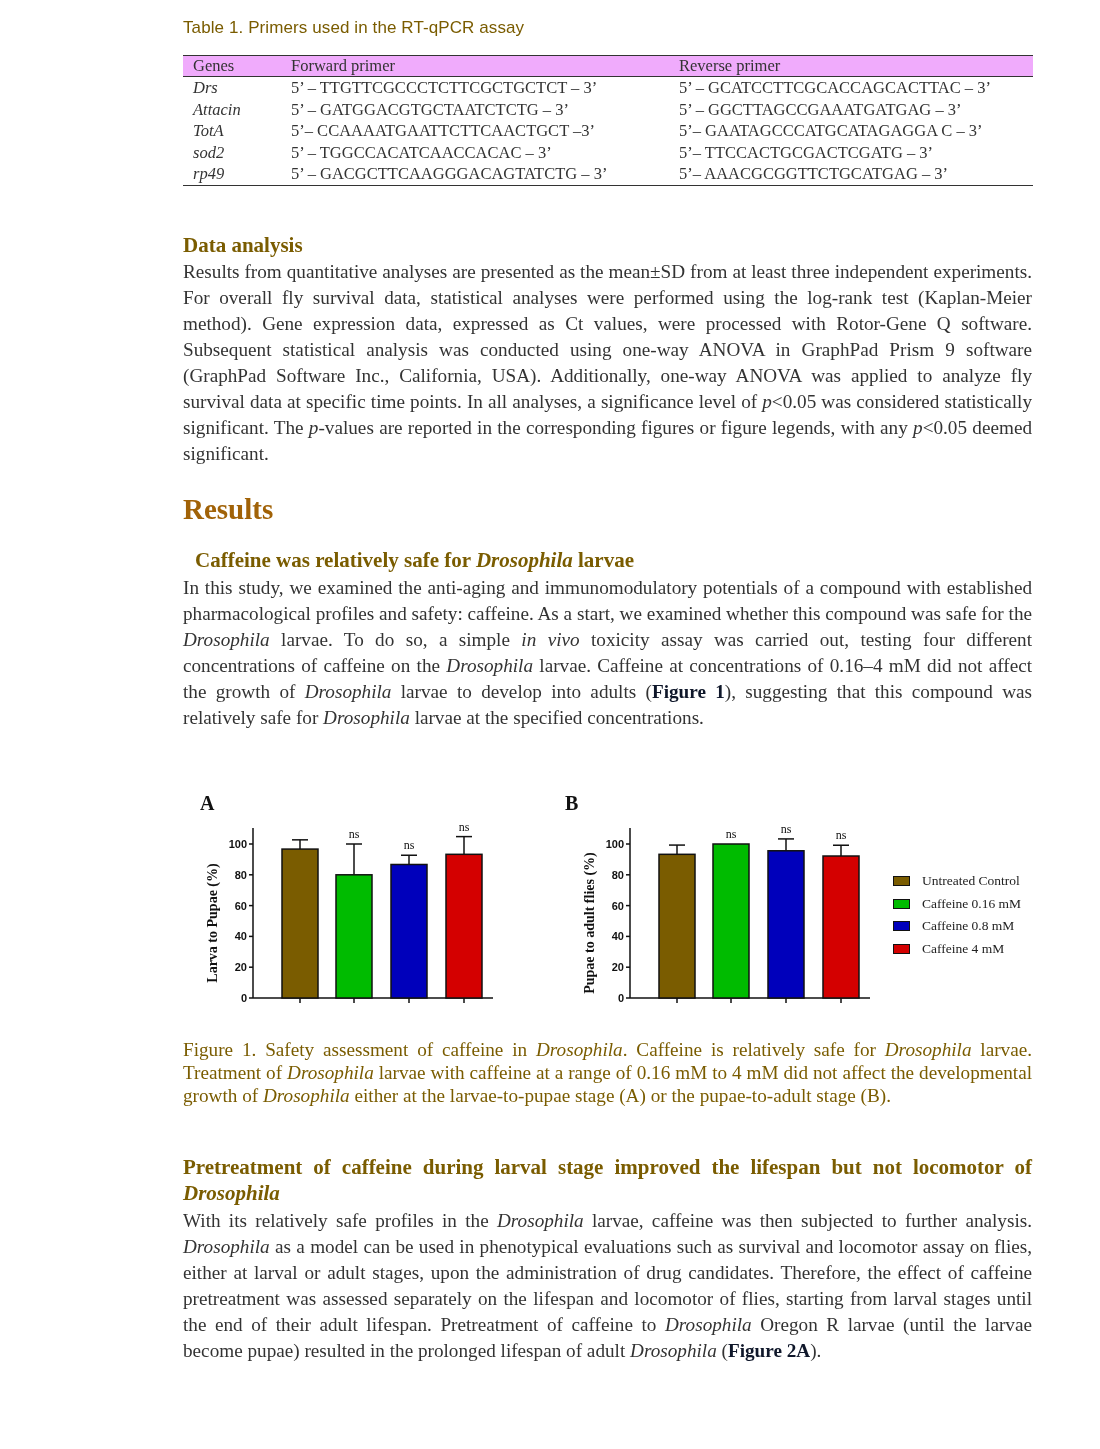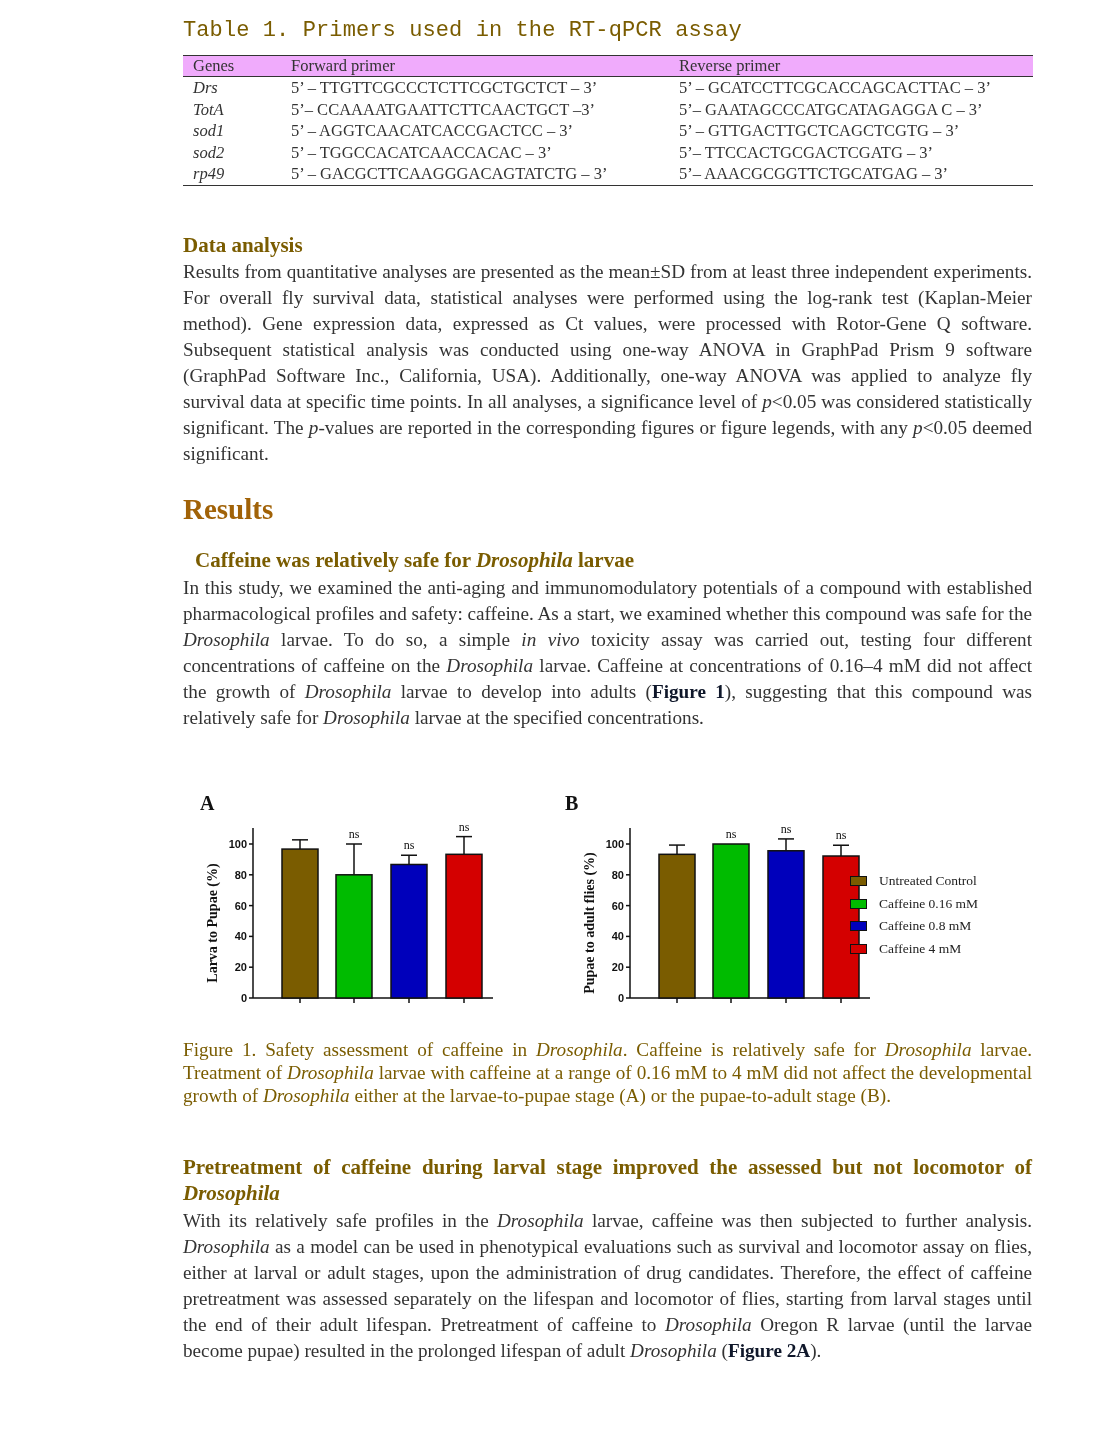--- a/index.html
+++ b/index.html
@@ -1,21 +1,21 @@
 <!DOCTYPE html>
 <html><head>
 <meta charset="utf-8">
 <style>
   html, body { margin: 0; padding: 0; background: #ffffff; }
   body { width: 1100px; height: 1449px; position: relative; overflow: hidden;
          font-family: "DejaVu Serif", "Liberation Serif", serif; color: #222; }
   .abs { position: absolute; }
 
   
-  .tbl-caption { left: 183px; top: 18px; font-size: 22px; color: #7a5c00; font-family: Liberation Mono, monospace; letter-spacing: 0.1px; }
+  .tbl-caption { left: 183px; top: 18px; font-size: 17px; color: #7a5c00; font-family: Liberation Sans, sans-serif; letter-spacing: 0.1px; }
   table.primers { position: absolute; left: 183px; top: 55px; width: 850px; border-collapse: collapse;
                   font-family: "Liberation Serif", serif; font-size: 16.5px; color: #333; }
   table.primers thead tr { background: #f0abfc; border-top: 1.5px solid #333; border-bottom: 1.5px solid #333; }
   table.primers tbody tr:last-child { border-bottom: 1.5px solid #333; }
   table.primers th { font-weight: normal; text-align: left; padding: 0 0 0 10px; height: 20px; line-height: 20px; }
   table.primers td { padding: 0 0 0 10px; height: 21.5px; line-height: 21.5px; white-space: nowrap; }
   table.primers td.gene { font-style: italic; }
   .c1 { width: 88px; } .c2 { width: 378px; }
 
   
@@ -24,21 +24,21 @@
   .para { font-family: "Liberation Serif", serif; font-size: 19.2px; line-height: 26px; color: #333;
           text-align: justify; width: 849px; left: 183px; }
   .para i { font-style: italic; }
   .fig-ref { color: #0f172a; font-weight: bold; }
   .caption { font-family: "Liberation Serif", serif; font-size: 19.2px; line-height: 23px; color: #7a5c00;
              text-align: justify; width: 849px; left: 183px; }
   .caption i { font-style: italic; }
 
   
   .panel-label { font-family: "Liberation Serif", serif; font-weight: bold; font-size: 20px; color: #111; }
-  .legend { left: 850px; top: 870px; font-family: "Liberation Serif", serif; font-size: 13.5px; color: #222; }
+  .legend { left: 893px; top: 870px; font-family: "Liberation Serif", serif; font-size: 13.5px; color: #222; }
   .legend-item { display: flex; align-items: center; height: 22.5px; }
   .swatch { width: 15px; height: 8px; border: 1.5px solid #111; margin-right: 12px; }
 </style>
 </head>
 <body>
 
 <div class="abs tbl-caption">Table 1. Primers used in the RT-qPCR assay</div>
 <table class="primers">
   <thead>
     <tr>
@@ -47,28 +47,28 @@
       <th>Reverse primer</th>
     </tr>
   </thead>
   <tbody id="tbody">
       <tr>
         <td class="gene">Drs</td>
         <td>5’ – TTGTTCGCCCTCTTCGCTGCTCT – 3’</td>
         <td>5’ – GCATCCTTCGCACCAGCACTTAC – 3’</td>
       </tr>
       <tr>
+        <td class="gene">Attacin</td>
+        <td>5’ – GATGGACGTGCTAATCTCTG – 3’</td>
+        <td>5’ – GGCTTAGCCGAAATGATGAG – 3’</td>
+      </tr>
+      <tr>
         <td class="gene">TotA</td>
         <td>5’– CCAAAATGAATTCTTCAACTGCT –3’</td>
         <td>5’– GAATAGCCCATGCATAGAGGA C – 3’</td>
-      </tr>
-      <tr>
-        <td class="gene">sod1</td>
-        <td>5’ – AGGTCAACATCACCGACTCC – 3’</td>
-        <td>5’ – GTTGACTTGCTCAGCTCGTG – 3’</td>
       </tr>
       <tr>
         <td class="gene">sod2</td>
         <td>5’ – TGGCCACATCAACCACAC – 3’</td>
         <td>5’– TTCCACTGCGACTCGATG – 3’</td>
       </tr>
       <tr>
         <td class="gene">rp49</td>
         <td>5’ – GACGCTTCAAGGGACAGTATCTG – 3’</td>
         <td>5’– AAACGCGGTTCTGCATGAG – 3’</td>
@@ -172,14 +172,14 @@
       <span>Caffeine 0.8 mM</span>
     </div>
     <div class="legend-item">
       <span class="swatch" style="background: rgb(212, 0, 0);"></span>
       <span>Caffeine 4 mM</span>
     </div>
   </div>
 
 <div class="abs caption" style="top:1038px;"><span>Figure 1. Safety assessment of caffeine in </span><i>Drosophila</i><span>. Caffeine is relatively safe for </span><i>Drosophila</i><span> larvae. Treatment of </span><i>Drosophila</i><span> larvae with caffeine at a range of 0.16 mM to 4 mM did not affect the developmental growth of </span><i>Drosophila</i><span> either at the larvae-to-pupae stage (A) or the pupae-to-adult stage (B).</span></div>
 
-<div class="abs h3" style="left:183px; top:1154px; width:849px; text-align:justify; line-height:26px;"><span>Pretreatment of caffeine during larval stage improved the assessed but not locomotor of </span><i>Drosophila</i></div>
+<div class="abs h3" style="left:183px; top:1154px; width:849px; text-align:justify; line-height:26px;"><span>Pretreatment of caffeine during larval stage improved the lifespan but not locomotor of </span><i>Drosophila</i></div>
 <p class="abs para" style="top:1208px; margin:0;"><span>With its relatively safe profiles in the </span><i>Drosophila</i><span> larvae, caffeine was then subjected to further analysis. </span><i>Drosophila</i><span> as a model can be used in phenotypical evaluations such as survival and locomotor assay on flies, either at larval or adult stages, upon the administration of drug candidates. Therefore, the effect of caffeine pretreatment was assessed separately on the lifespan and locomotor of flies, starting from larval stages until the end of their adult lifespan. Pretreatment of caffeine to </span><i>Drosophila</i><span> Oregon R larvae (until the larvae become pupae) resulted in the prolonged lifespan of adult </span><i>Drosophila</i><span> (</span><a class="fig-ref">Figure 2A</a><span>).</span></p>
 
 </body></html>

